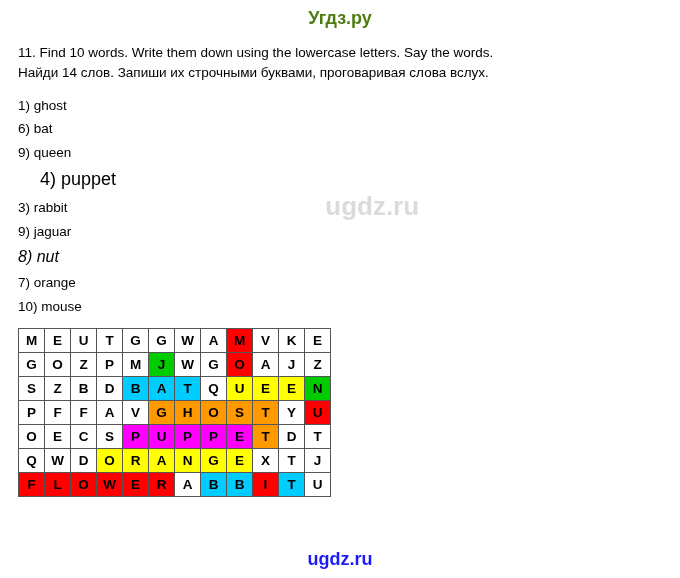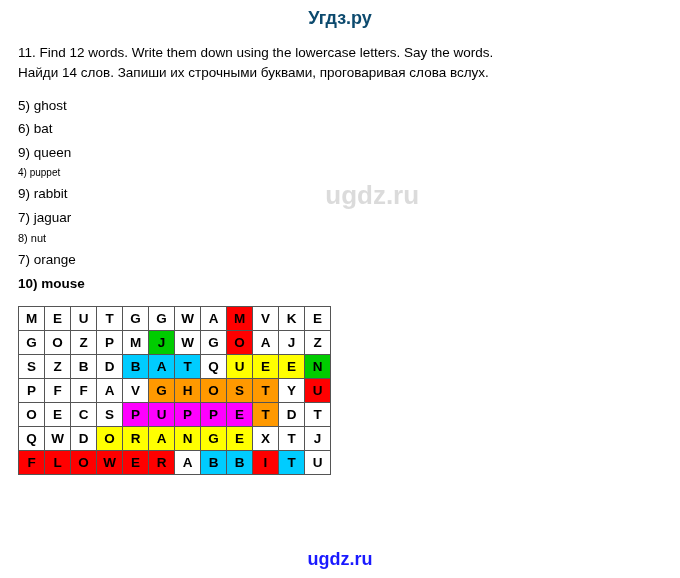--- a/index.html
+++ b/index.html
@@ -10,21 +10,21 @@
       width: 680px;
       min-height: 578px;
       display: flex;
       flex-direction: column;
     }
     .header {
       text-align: center;
       padding: 8px 0 4px 0;
       font-size: 18px;
       font-weight: bold;
-      color: #0c4a6e;
+      color: #4d7c0f;
     }
     .content {
       padding: 10px 18px;
       flex: 1;
     }
     .instructions {
       font-size: 13.5px;
       margin-bottom: 10px;
       line-height: 1.5;
     }
@@ -70,36 +70,36 @@
       z-index: 10;
     }
   </style>
 </head>
 <body>
 
 <div class="header">Угдз.ру</div>
 
 <div class="content">
   <div class="instructions">
-    <span>11. Find 12 words. Write them down using the lowercase letters. Say the words.</span><br>
+    <span>11. Find 10 words. Write them down using the lowercase letters. Say the words.</span><br>
     <span>Найди 14 слов. Запиши их строчными буквами, проговаривая слова вслух.</span>
   </div>
 
   <div class="middle-section">
     <div class="word-list-col">
 
-    <div style="line-height: 1.75; font-size: 13.5px;">5) ghost</div>
+    <div style="line-height: 1.75; font-size: 13.5px;">1) ghost</div>
         <div style="line-height: 1.75; font-size: 13.5px;">6) bat</div>
         <div style="line-height: 1.75; font-size: 13.5px;">9) queen</div>
-        <div style="line-height: 1.75; font-size: 10px;">4) puppet</div>
-        <div style="line-height: 1.75; font-size: 13.5px;">9) rabbit</div>
-        <div style="line-height: 1.75; font-size: 13.5px;">7) jaguar</div>
-        <div style="line-height: 1.75; font-size: 11px;">8) nut</div>
+        <div style="line-height: 1.75; font-size: 18px; text-align: center;">4) puppet</div>
+        <div style="line-height: 1.75; font-size: 13.5px;">3) rabbit</div>
+        <div style="line-height: 1.75; font-size: 13.5px;">9) jaguar</div>
+        <div style="line-height: 1.75; font-size: 16px; font-style: italic;">8) nut</div>
         <div style="line-height: 1.75; font-size: 13.5px;">7) orange</div>
-        <div style="line-height: 1.75; font-size: 13.5px; font-weight: bold;">10) mouse</div>
+        <div style="line-height: 1.75; font-size: 13.5px;">10) mouse</div>
       </div>
     <div class="watermark-center">ugdz.ru</div>
   </div>
 
   <div style="margin-top:10px;">
     <table class="word-grid">
       <tbody id="grid-body">
           <tr>
             <td>M</td>
             <td>E</td>

